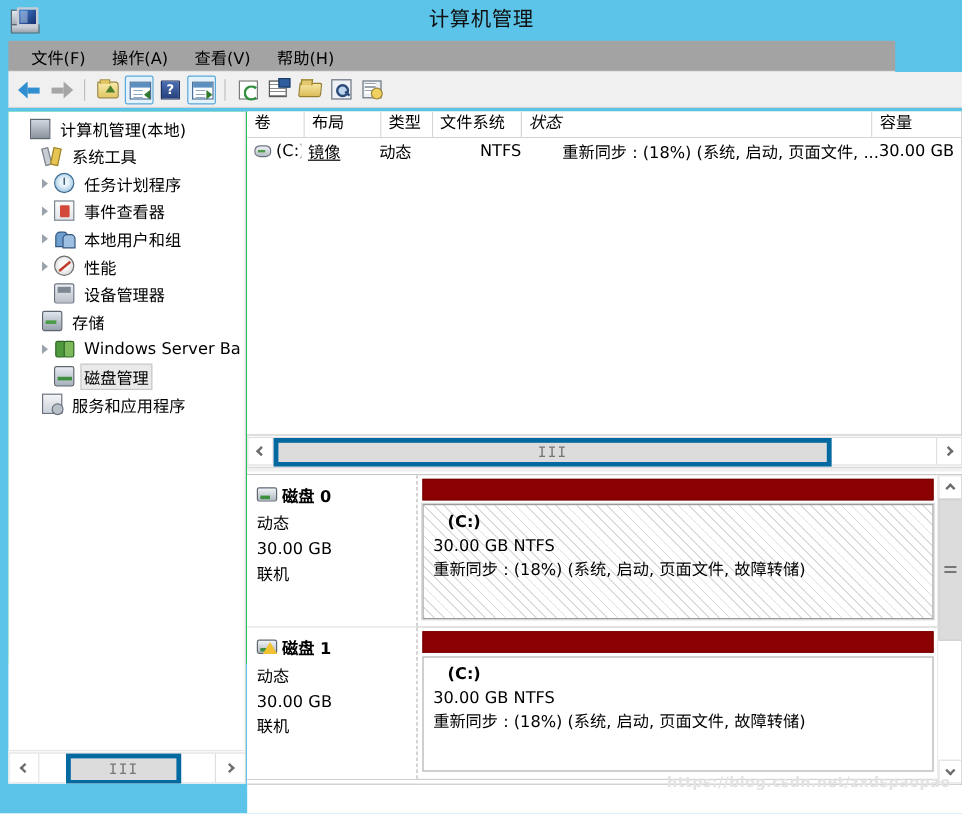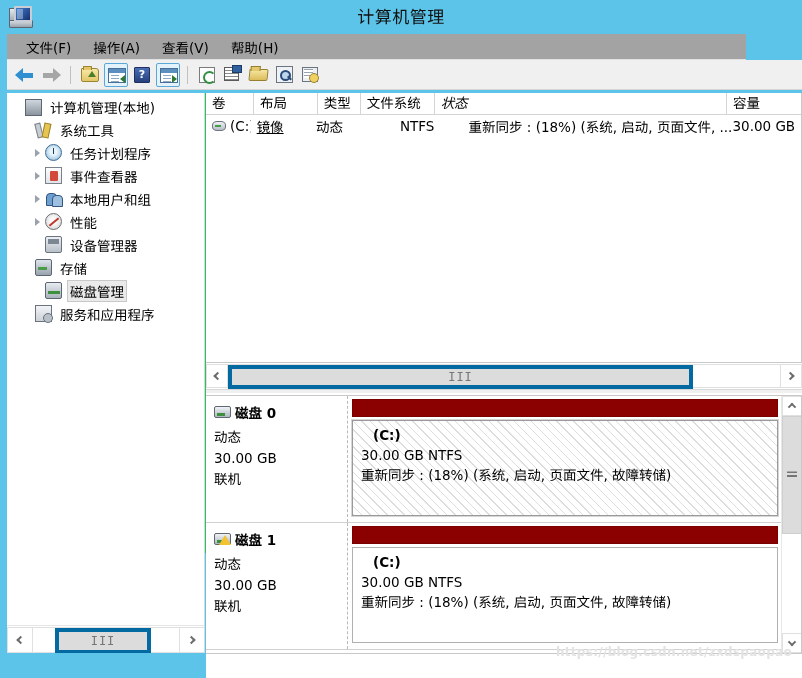--- a/index.html
+++ b/index.html
@@ -957,20 +957,25 @@
           <span class="ticon i-device"></span>
           <span class="tlabel">设备管理器</span>
         </div>
 
         <div class="tree-row lvl1">
           <span class="expander"></span>
           <span class="ticon i-storage"></span>
           <span class="tlabel">存储</span>
         </div>
 
+        <div class="tree-row lvl2">
+          <span class="expander has"></span>
+          <span class="ticon i-backup"></span>
+          <span class="tlabel">Windows Server Ba</span>
+        </div>
 
         <div class="tree-row lvl2 selected">
           <span class="expander"></span>
           <span class="ticon i-disk"></span>
           <span class="tlabel">磁盘管理</span>
         </div>
 
         <div class="tree-row lvl1">
           <span class="expander"></span>
           <span class="ticon i-services"></span>

